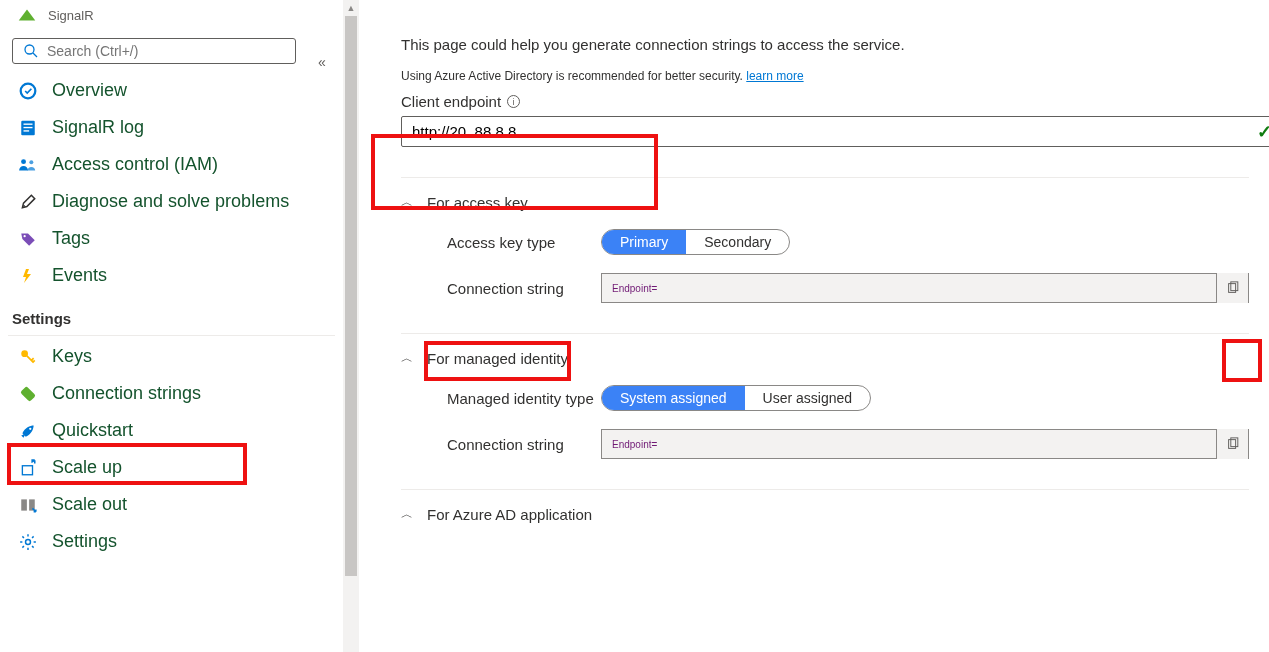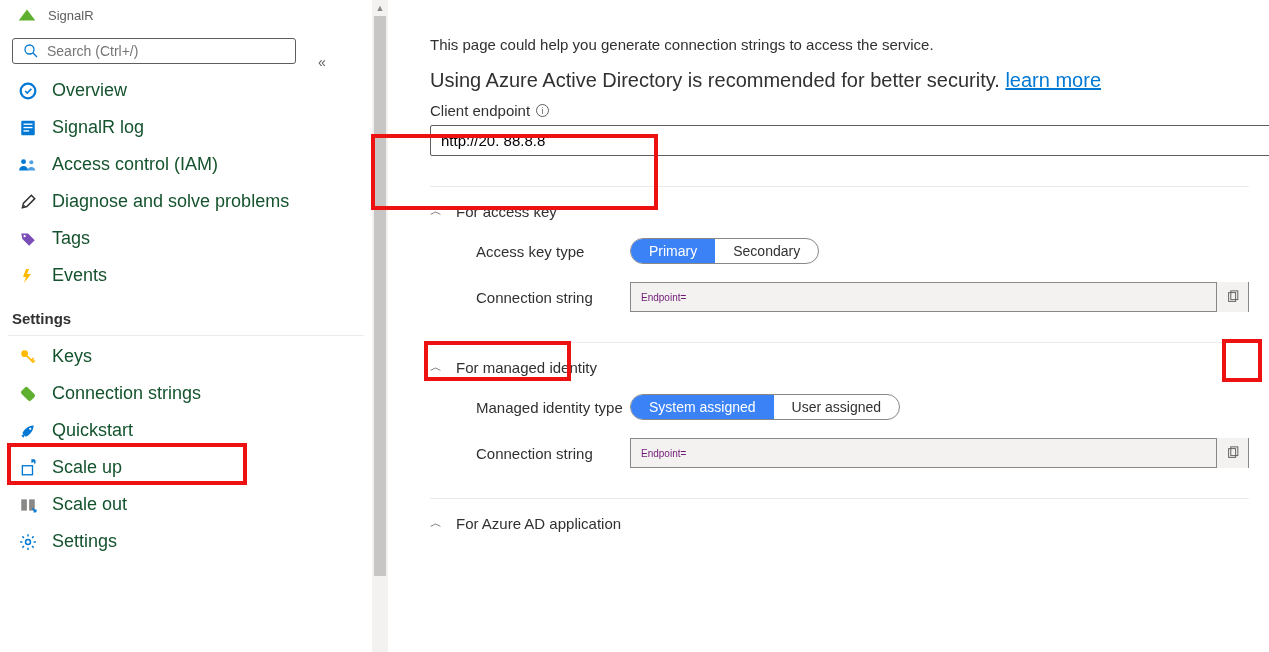--- a/index.html
+++ b/index.html
@@ -1,38 +1,38 @@
 <!DOCTYPE html>
 <html><head>
 <meta charset="utf-8">
 <style>
 * { box-sizing: border-box; margin: 0; padding: 0; }
 body { font-family: "Segoe UI", -apple-system, sans-serif; font-size: 14px; color: #323130; background: #fff; width: 1269px; height: 652px; overflow: hidden; display: flex; }
 
-.sidebar { width: 372px; padding: 0 8px; background: #fff; flex-shrink: 0; }
+.sidebar { width: 343px; padding: 0 8px; background: #fff; flex-shrink: 0; }
 .brand-row { display: flex; align-items: center; padding: 4px 8px 10px 8px; }
 .brand-icon { width: 22px; height: 22px; margin-right: 10px; }
 .brand-text { color: #605e5c; font-size: 13px; }
 .search-wrap { display: flex; align-items: flex-start; border: 1px solid #605e5c; border-radius: 3px; padding: 4px 10px; margin: 2px 16px 8px 4px; width: 284px; }
 .search-wrap svg { width: 16px; height: 16px; margin-right: 8px; }
 .search-input { border: none; outline: none; font-size: 14px; color: #605e5c; flex: 1; background: transparent; }
 .collapse-toggle { position: absolute; left: 318px; top: 54px; color: #605e5c; }
 .nav-item { display: flex; align-items: center; padding: 8px 10px; cursor: pointer; }
 .nav-item .icon { width: 20px; height: 20px; margin-right: 14px; display: flex; align-items: center; justify-content: center; }
 .nav-item span { font-size: 18px; color: #14532d; }
 .section-title { font-weight: 600; font-size: 15px; padding: 16px 10px 6px 4px; }
 .nav-divider { height: 1px; background: #edebe9; margin: 2px 0; }
 
 .scrollbar { width: 16px; background: #f3f2f1; flex-shrink: 0; position: relative; }
 .scroll-arrow { height: 16px; background: #f3f2f1; display: flex; align-items: center; justify-content: center; color: #8a8886; font-size: 9px; }
 .scroll-thumb { position: absolute; left: 2px; right: 2px; top: 16px; height: 560px; background: #c8c6c4; }
 
 .main { flex: 1; padding: 36px 20px 16px 42px; overflow: hidden; }
 .intro { font-size: 15px; margin-bottom: 16px; }
-.intro2 { font-size: 20px; margin-bottom: 8px; }
+.intro2 { font-size: 12px; margin-bottom: 8px; }
 .learn-link { color: #0078d4; }
 .hl-box1 { position: absolute; left: 371px; top: 134px; width: 287px; height: 76px; border: 4px solid #e11; pointer-events: none; }
 .hl-box2 { position: absolute; left: 424px; top: 341px; width: 147px; height: 40px; border: 4px solid #e11; pointer-events: none; }
 .hl-box3 { position: absolute; left: 1222px; top: 339px; width: 40px; height: 43px; border: 4px solid #e11; pointer-events: none; }
 .hl-box4 { position: absolute; left: 7px; top: 443px; width: 240px; height: 42px; border: 4px solid #e11; pointer-events: none; }
 
 .field-label { font-size: 15px; color: #323130; display: flex; align-items: center; gap: 6px; margin-bottom: 6px; }
 .info-icon { width: 13px; height: 13px; border: 1px solid #605e5c; border-radius: 50%; display: inline-flex; align-items: center; justify-content: center; font-size: 9px; color: #605e5c; }
 .endpoint-input-wrap { display: flex; align-items: center; border: 1px solid #605e5c; border-radius: 2px; width: 880px; padding: 2px 8px; }
 .endpoint-input { flex: 1; border: none; outline: none; font-size: 15px; padding: 4px 2px; }

